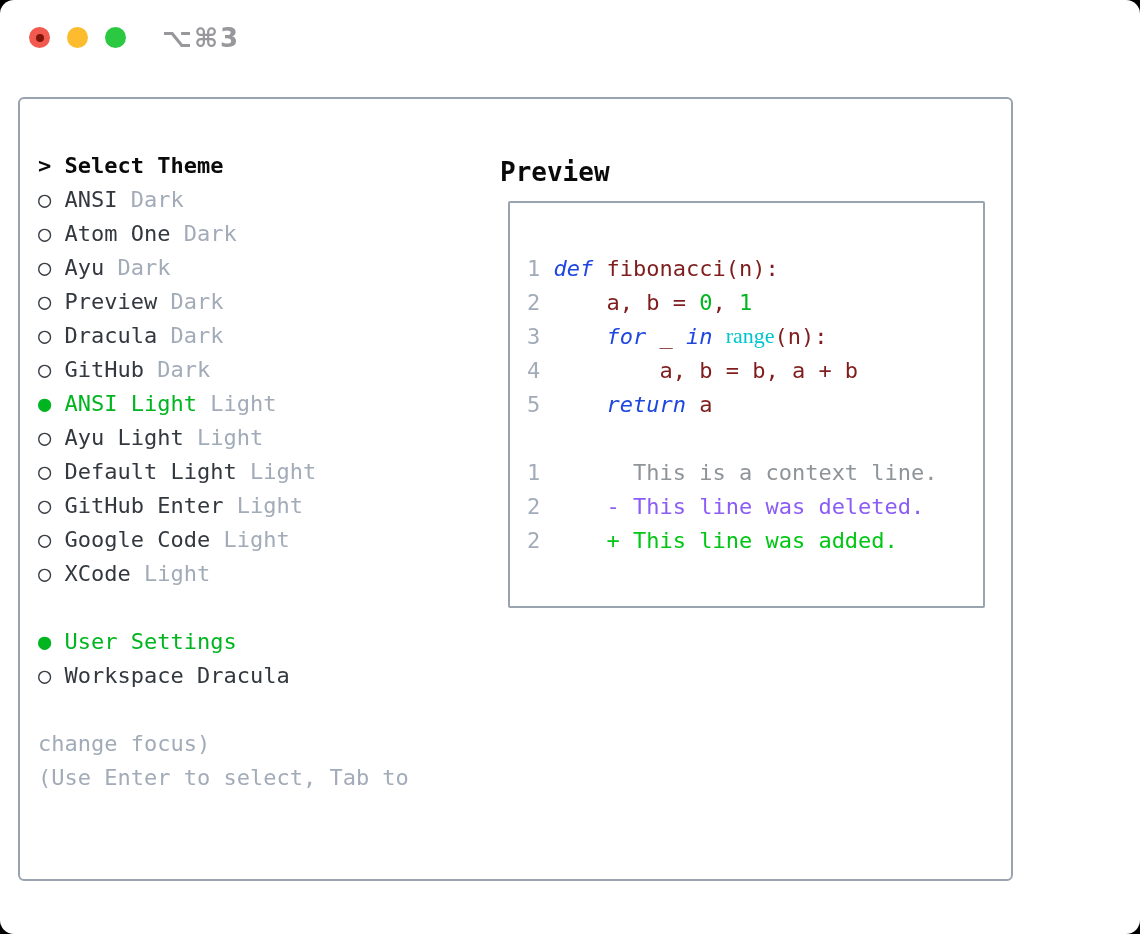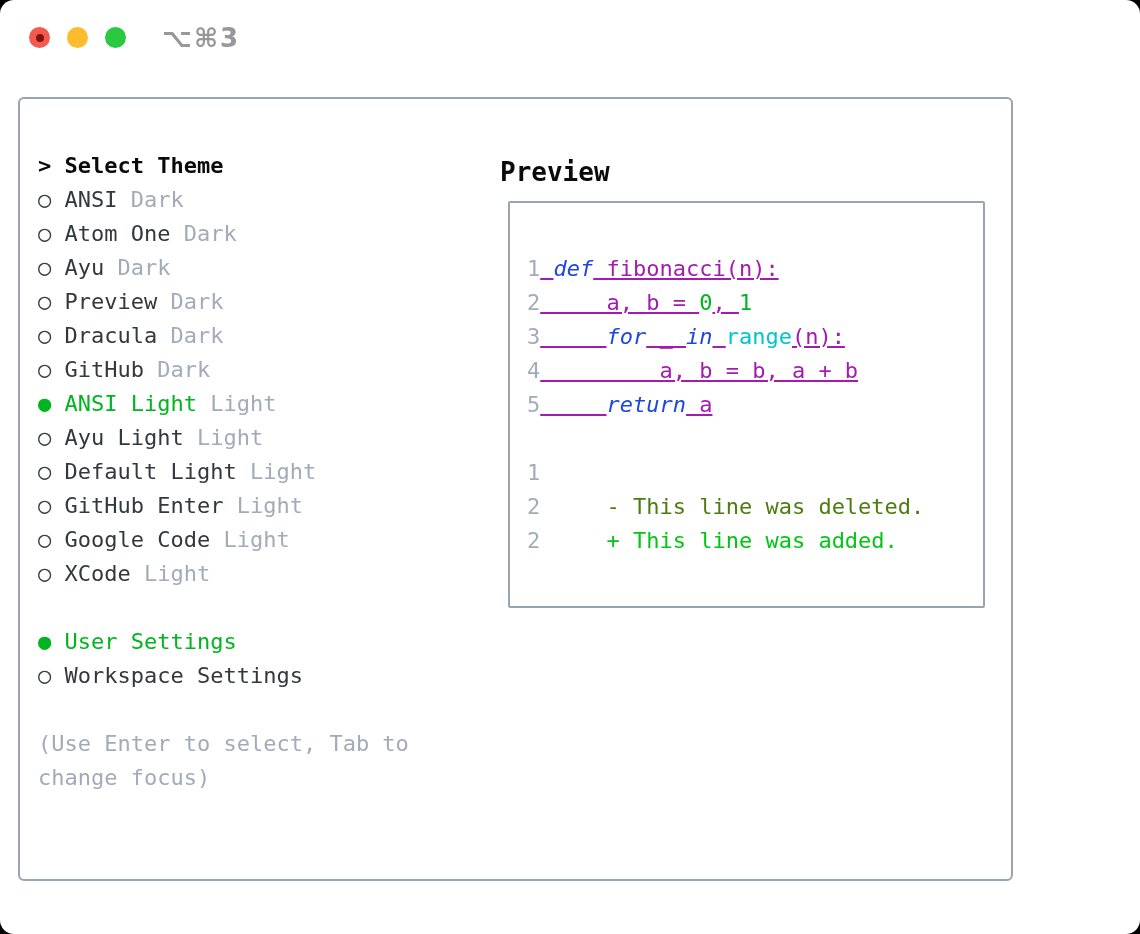--- a/index.html
+++ b/index.html
@@ -46,26 +46,26 @@
   
   .preview-heading { position:absolute; left:480px; top:56px; height:34px;
                      display:flex; align-items:center;
                      font-size:26px; font-weight:bold; color:#0a0a0a; }
   .preview-box { position:absolute; left:488px; top:102px; width:477px; height:407px;
                  box-sizing:border-box; border:2px solid #9aa3b0; border-radius:2px;
                  padding:48px 14px 0 17px; background:#fff; }
   .pline { height:34px; display:flex; align-items:center;
            font-size:22px; white-space:pre; }
   .ln    { display:inline-block; width:1ch; color:#a2abb8; }
-  .plain { color:#a21caf;text-decoration:underline; }
+  .plain { color:#7f1d1d; }
   .kw    { color:#1e47e0;font-style:italic; }
-  .fn    { color:#00c5cd; }
+  .fn    { color:#00c5cd;font-family:Liberation Serif, serif; }
   .num   { color:#00b51f; }
   .ctx   { color:#8f9499; }
-  .del   { color:#4d7c0f; }
+  .del   { color:#8b5cf6; }
   .add   { color:#00c713;text-align:center; }
 </style>
 </head>
 <body>
 
 <div class="window">
 
   <div class="titlebar">
     <div class="dots">
       <span class="dot red">
@@ -98,39 +98,39 @@
           <div class="row"><span class="marker">○</span><span class="name">GitHub Enter</span><span class="suffix"> Light</span></div>
           <div class="row"><span class="marker">○</span><span class="name">Google Code</span><span class="suffix"> Light</span></div>
           <div class="row"><span class="marker">○</span><span class="name">XCode</span><span class="suffix"> Light</span></div>
         </div>
 
       <div class="row blank"></div>
 
 
       <div id="apply-list">
           <div class="row"><span class="marker sel">●</span><span class="name sel">User Settings</span></div>
-          <div class="row"><span class="marker">○</span><span class="name">Workspace Settings</span></div>
+          <div class="row"><span class="marker">○</span><span class="name">Workspace Dracula</span></div>
         </div>
 
       <div class="row blank"></div>
 
       <div>
+        <div class="hint-line">change focus)</div>
         <div class="hint-line">(Use Enter to select, Tab to</div>
-        <div class="hint-line">change focus)</div>
       </div>
     </div>
 
     <div class="preview-heading">Preview</div>
 
     <div class="preview-box" id="preview-box">
         <div class="pline"><span class="ln">1</span><span class="plain"> </span><span class="kw">def</span><span class="plain"> fibonacci(n):</span></div>
         <div class="pline"><span class="ln">2</span><span class="plain">     a, b = </span><span class="num">0</span><span class="plain">, </span><span class="num">1</span></div>
         <div class="pline"><span class="ln">3</span><span class="plain">     </span><span class="kw">for</span><span class="plain"> _ </span><span class="kw">in</span><span class="plain"> </span><span class="fn">range</span><span class="plain">(n):</span></div>
         <div class="pline"><span class="ln">4</span><span class="plain">         a, b = b, a + b</span></div>
         <div class="pline"><span class="ln">5</span><span class="plain">     </span><span class="kw">return</span><span class="plain"> a</span></div>
         <div class="pline"><span class="ln"></span></div>
-        <div class="pline"><span class="ln">1</span></div>
+        <div class="pline"><span class="ln">1</span><span class="ctx">       This is a context line.</span></div>
         <div class="pline"><span class="ln">2</span><span class="del">     - This line was deleted.</span></div>
         <div class="pline"><span class="ln">2</span><span class="add">     + This line was added.</span></div>
       </div>
 
   </div>
 </div>
 
 </body></html>

